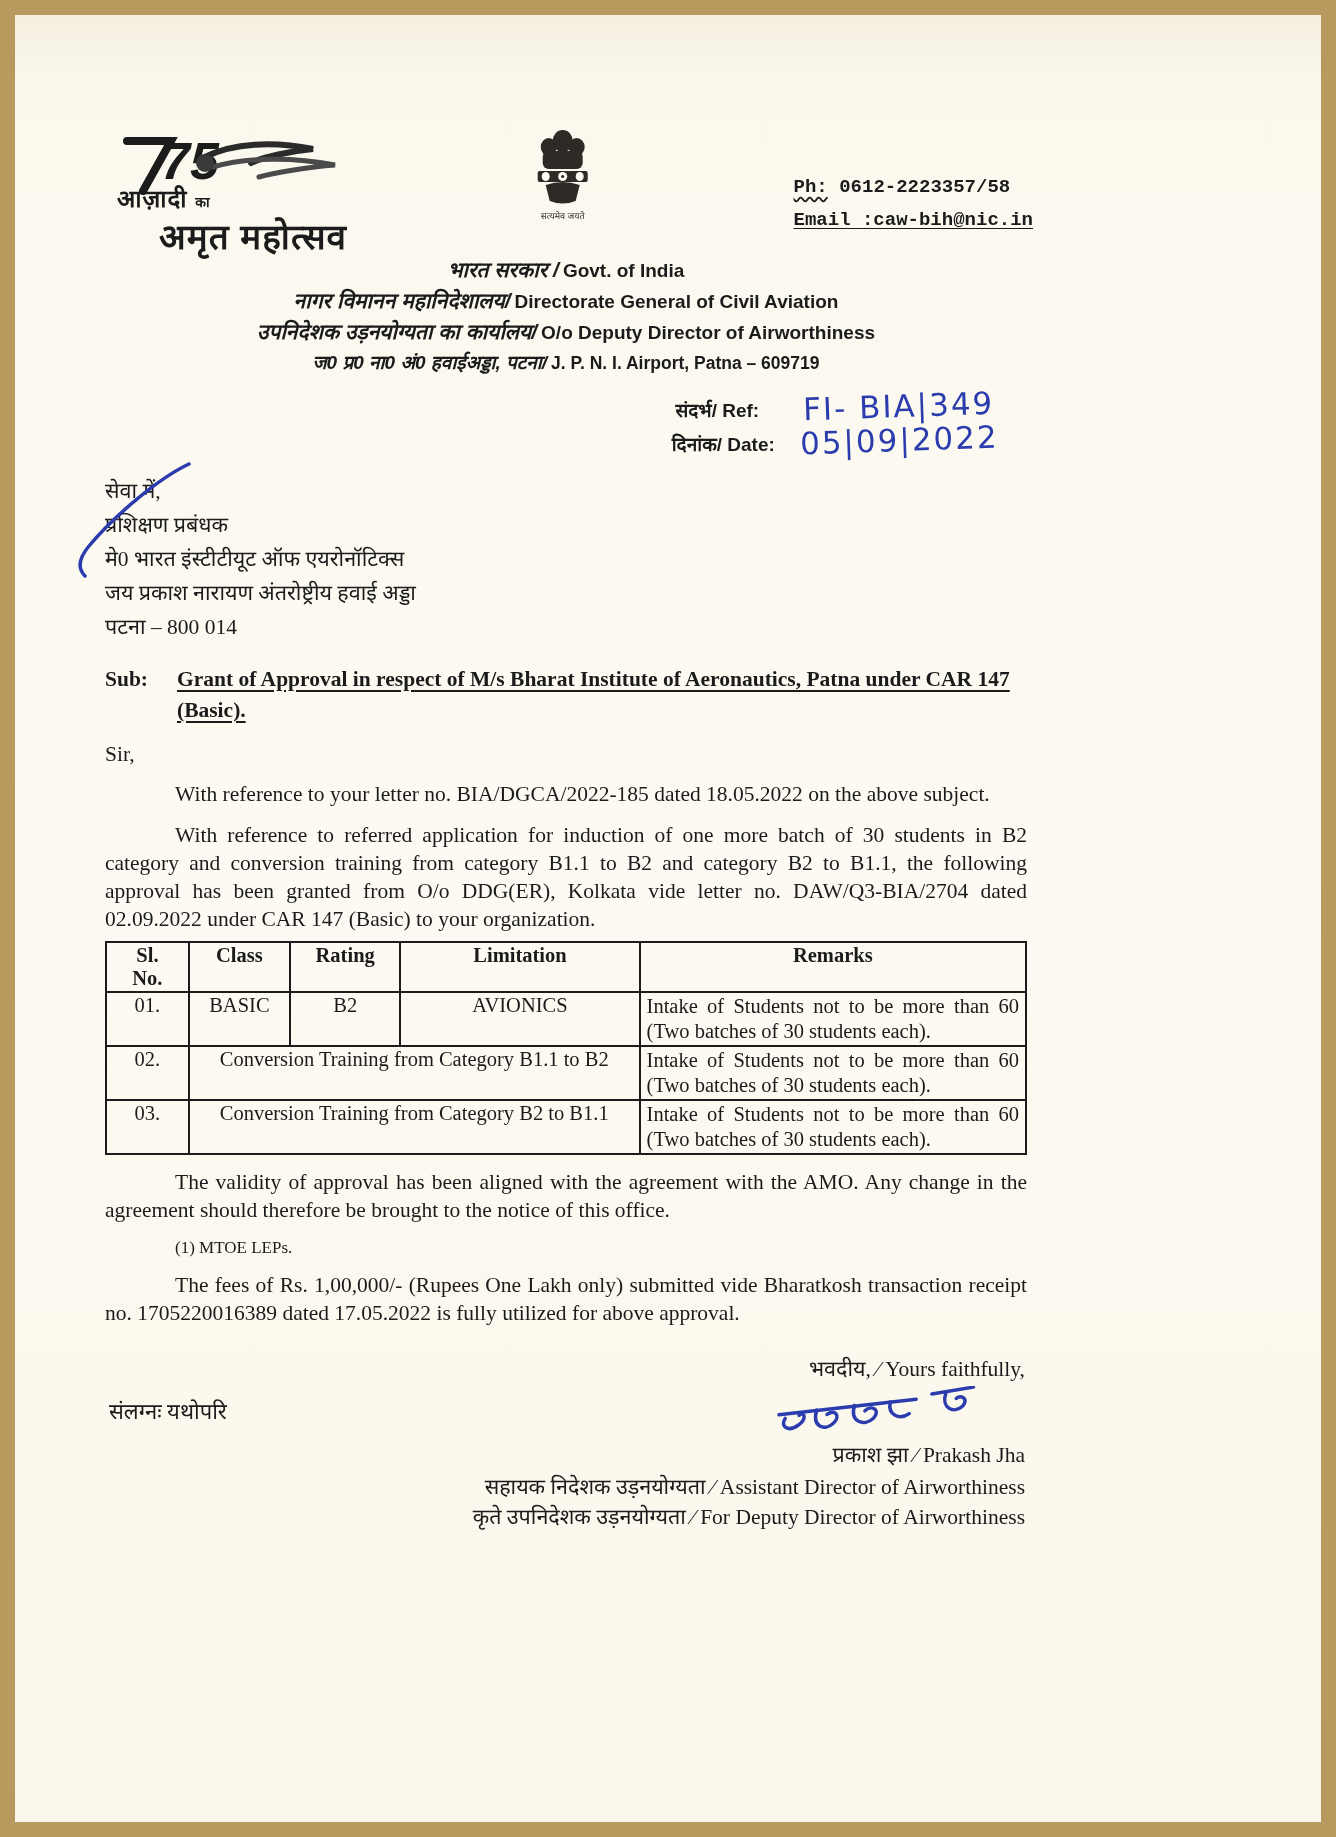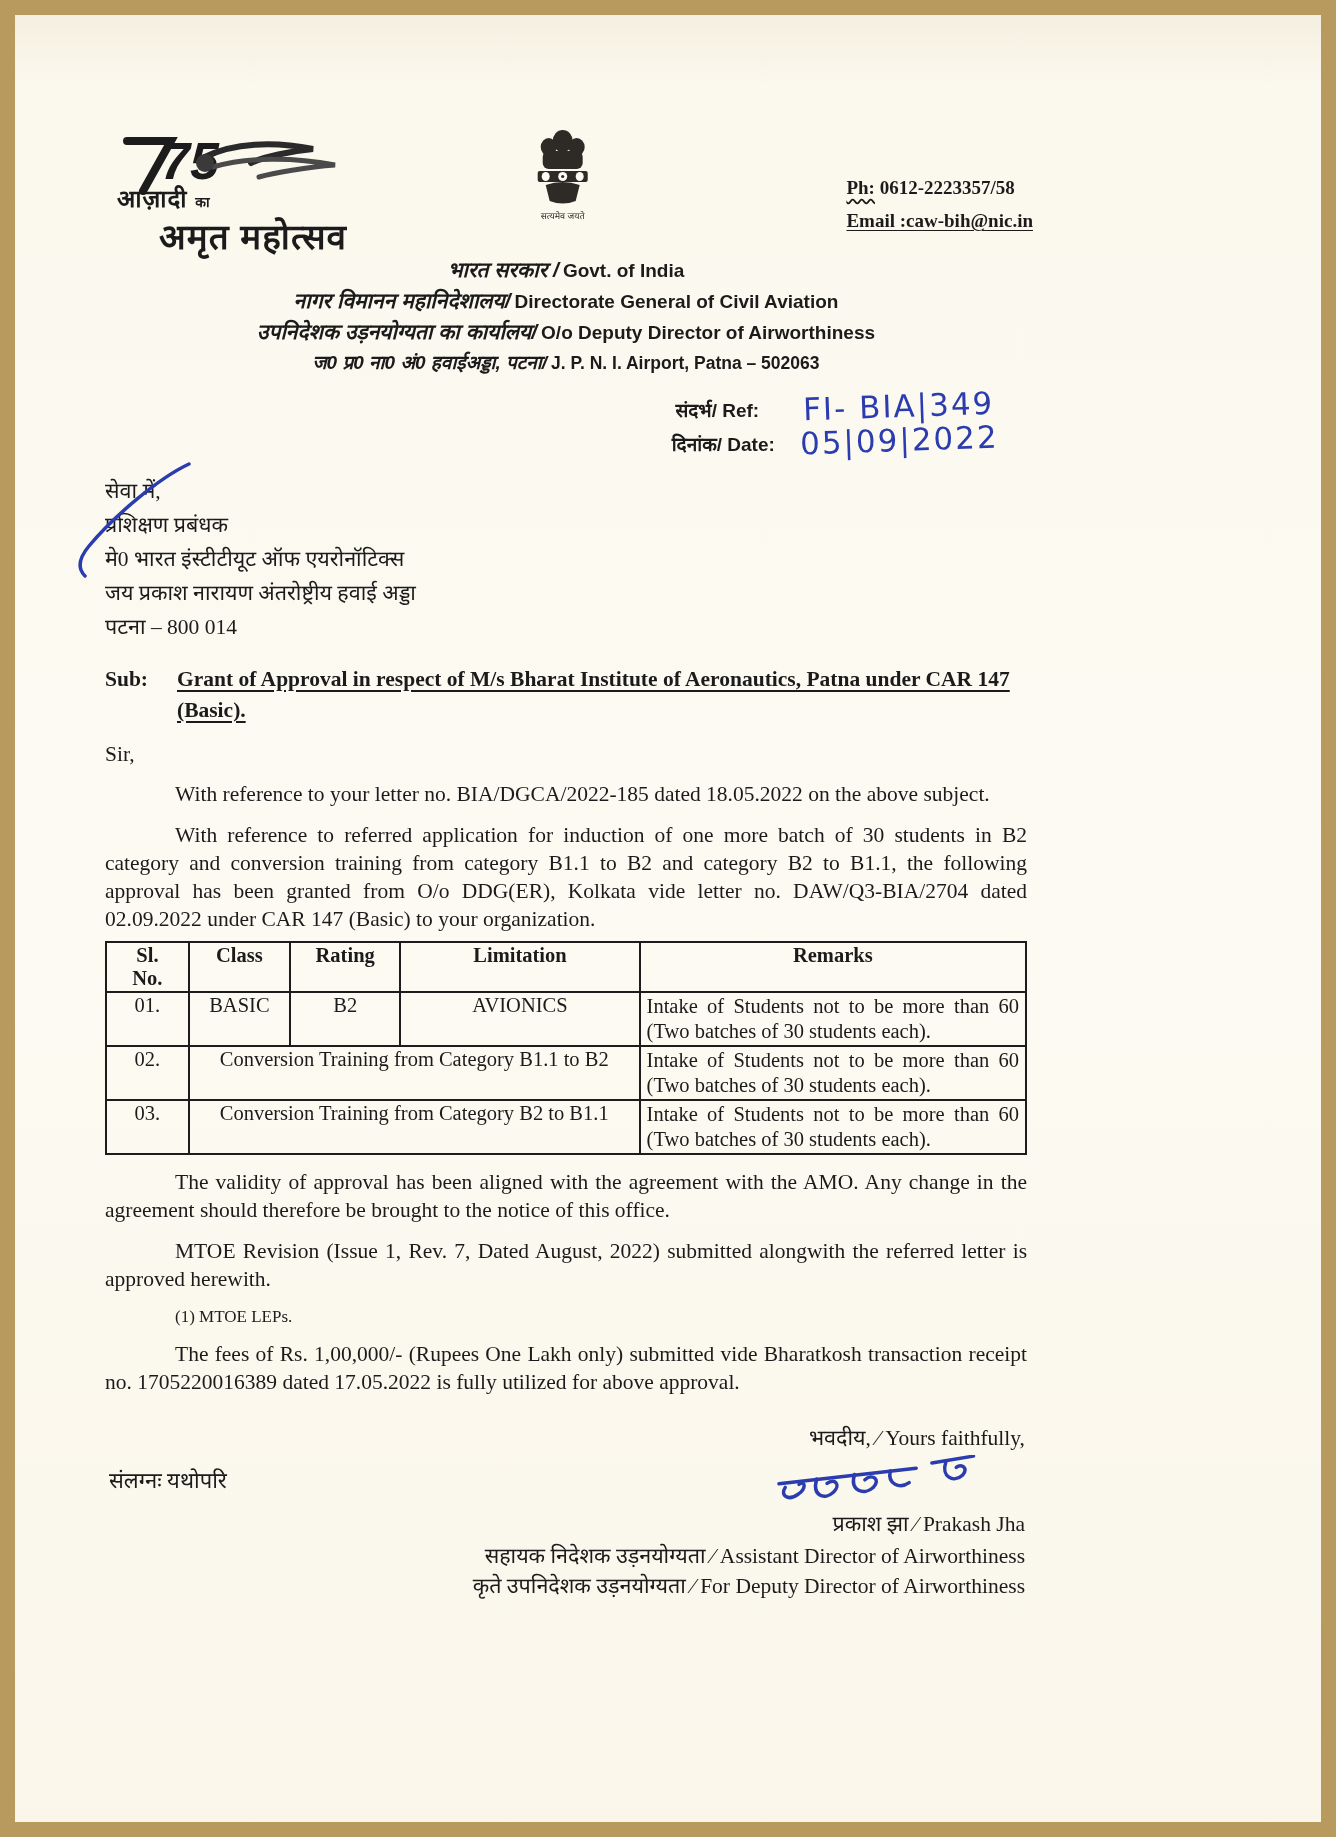--- a/index.html
+++ b/index.html
@@ -24,21 +24,21 @@
   
   .header-row { position:relative; height:108px; margin-top:128px; }
   .logo-block { position:absolute; left:8px; top:-12px; width:260px; }
   .logo-75 { display:block; }
   .logo-line1 { font-family:"Liberation Sans", sans-serif; font-weight:bold; font-size:24px; margin-top:-14px; margin-left:4px; letter-spacing:1px; }
   .logo-line1 .small { font-size:14px; }
   .logo-line2 { font-family:"Liberation Sans", sans-serif; font-weight:bold; font-size:35px; margin-top:-2px; margin-left:20px; letter-spacing:1px;text-align:center; }
   .emblem-block { position:absolute; left:50%; transform:translateX(-55%); top:-16px; text-align:center; }
   .contact-block {
     position:absolute; right:-6px; top:28px;
-    font-family:Liberation Serif, serif; font-weight:bold;
+    font-family:Liberation Mono, monospace; font-weight:bold;
     font-size:19px; line-height:33px; white-space:nowrap;
   }
   .contact-block .ph-label { text-decoration:underline wavy; text-underline-offset:4px; }
   .contact-block .email { text-decoration:underline; text-underline-offset:3px; }
   .org-lines { text-align:center; margin-top:4px; }
   .org-line { line-height:29px; white-space:nowrap; }
   .org-line .hi { font-family:"Liberation Sans", sans-serif; font-weight:bold; font-size:21px;font-style:italic; }
   .org-line .en { font-family:"Liberation Sans", sans-serif; font-weight:bold; font-size:19px; }
   .org-line.small .hi { font-size:19px; }
   .org-line.small .en { font-size:17.5px; }
@@ -115,21 +115,21 @@
       <div class="contact-block">
         <div><span class="ph-label">Ph:</span> <span>0612-2223357/58</span></div>
         <div class="email">Email :caw-bih@nic.in</div>
       </div>
     </div>
 
     <div class="org-lines">
       <div class="org-line"><span class="hi">भारत सरकार /</span> <span class="en">Govt. of India</span></div>
       <div class="org-line"><span class="hi">नागर विमानन महानिदेशालय/</span> <span class="en">Directorate General of Civil Aviation</span></div>
       <div class="org-line"><span class="hi">उपनिदेशक उड़नयोग्यता का कार्यालय/</span> <span class="en">O/o Deputy Director of Airworthiness</span></div>
-      <div class="org-line small"><span class="hi">ज0 प्र0 ना0 अं0 हवाईअड्डा, पटना/</span> <span class="en">J. P. N. I. Airport, Patna – 502063</span></div>
+      <div class="org-line small"><span class="hi">ज0 प्र0 ना0 अं0 हवाईअड्डा, पटना/</span> <span class="en">J. P. N. I. Airport, Patna – 609719</span></div>
     </div>
 
     <div class="ref-block">
       <div class="ref-row">
         <span class="ref-label">संदर्भ/ Ref:</span>
         <span class="hand">FI- BIA|349</span>
       </div>
       <div class="ref-row">
         <span class="ref-label">दिनांक/ Date:</span>
         <span class="hand">05|09|2022</span>
@@ -189,21 +189,20 @@
         </tr>
         <tr>
           <td class="c">03.</td>
           <td class="c" colspan="3">Conversion Training from Category B2 to B1.1</td>
           <td class="remarks">Intake of Students not to be more than 60 (Two batches of 30 students each).</td>
         </tr>
       </tbody>
     </table>
 
     <p class="body-para">The validity of approval has been aligned with the agreement with the AMO. Any change in the agreement should therefore be brought to the notice of this office.</p>
-    <p class="body-para">MTOE Revision (Issue 1, Rev. 7, Dated August, 2022) submitted alongwith the referred letter is approved herewith.</p>
     <div class="list-item">(1)  MTOE LEPs.</div>
     <p class="body-para">The fees of Rs. 1,00,000/- (Rupees One Lakh only) submitted vide Bharatkosh transaction receipt no. 1705220016389 dated 17.05.2022 is fully utilized for above approval.</p>
 
     <div class="closing">
       <div class="valediction">भवदीय, ∕ Yours faithfully,</div>
       <div class="enclosure">संलग्नः यथोपरि</div>
       <div class="sig-wrap">
         <svg width="210" height="52" viewBox="0 0 210 52">
           <g fill="none" stroke="#2b3cae" stroke-width="3.5" stroke-linecap="round" transform="rotate(-4 105 26)">
             <path d="M8,22 L146,16"></path>

